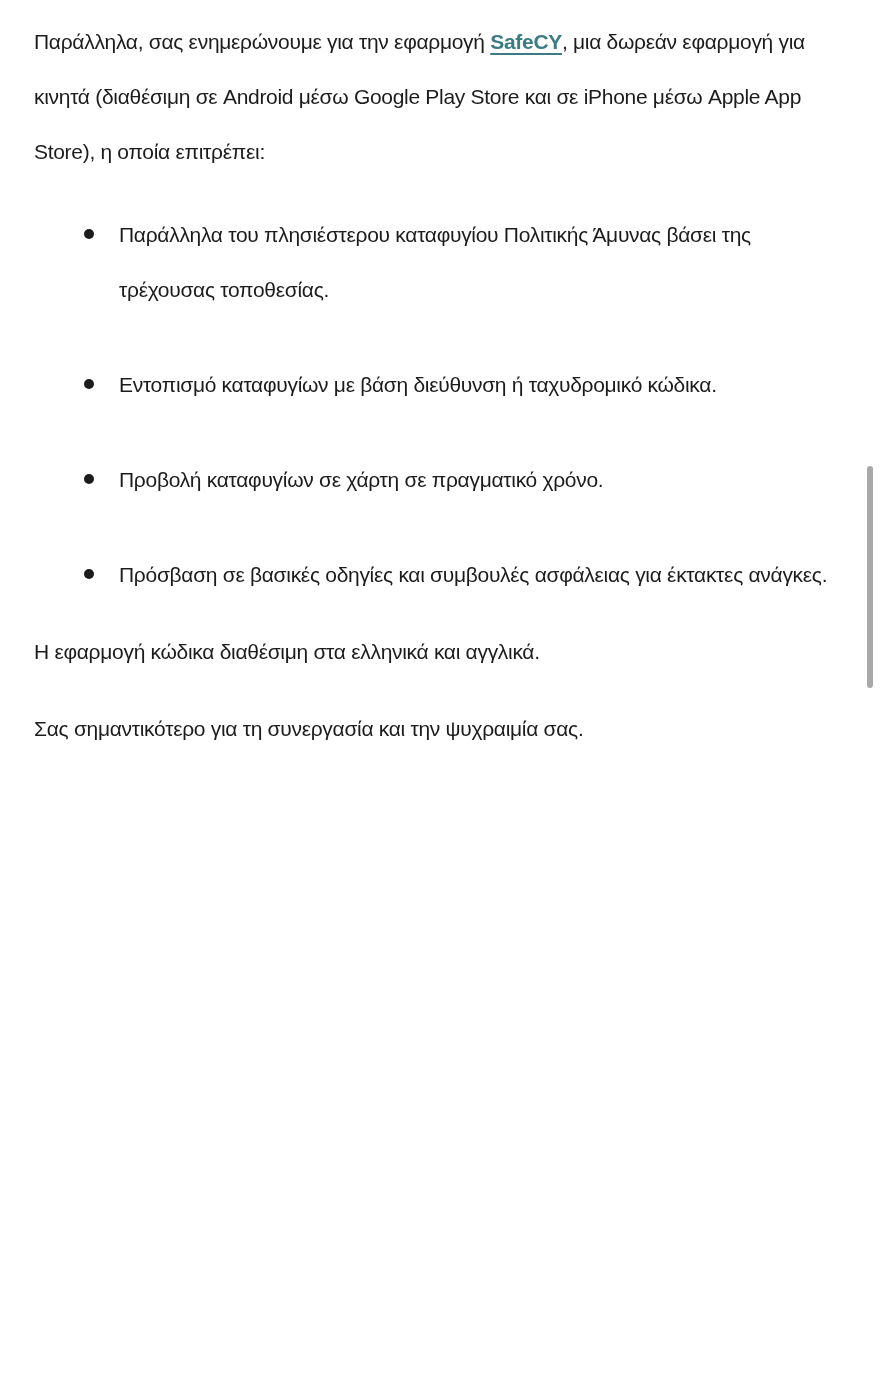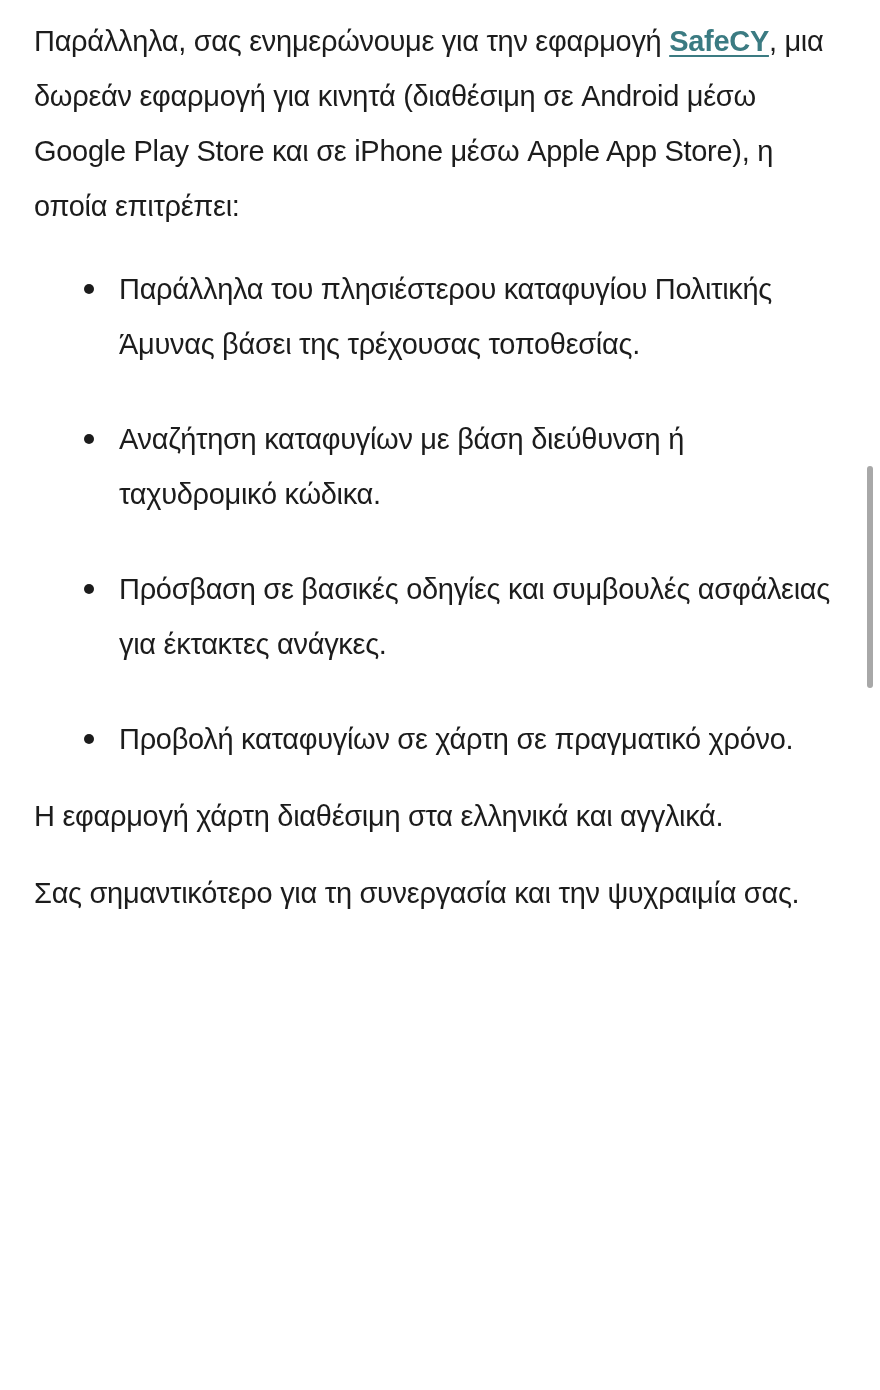--- a/index.html
+++ b/index.html
@@ -13,21 +13,21 @@
       position: relative;
       overflow: hidden;
       font-family: "Liberation Sans", "DejaVu Sans", sans-serif;
       color: #1c1c1c;
     }
     .content {
       position: absolute;
       left: 34px;
       top: 14px;
       width: 800px;
-      font-size: 29px;
+      font-size: 21px;
       line-height: 55px;
       letter-spacing: -0.3px;
     }
     p {
       margin: 0;
     }
     .para-intro {
       margin-bottom: 28px;
     }
     a.link {
@@ -81,29 +81,29 @@
 <div class="content">
   <p class="para-intro"><span>Παράλληλα, σας ενημερώνουμε για την εφαρμογή </span><a class="link" href="#">SafeCY</a><span>, μια δωρεάν εφαρμογή για κινητά (διαθέσιμη σε Android μέσω Google Play Store και σε iPhone μέσω Apple App Store), η οποία επιτρέπει:</span></p>
 
   <ul class="features">
     <li>
       <span class="bullet"></span>
       <span>Παράλληλα του πλησιέστερου καταφυγίου Πολιτικής Άμυνας βάσει της τρέχουσας τοποθεσίας.</span>
     </li>
     <li>
       <span class="bullet"></span>
-      <span>Αναζήτηση καταφυγίων με βάση διεύθυνση ή ταχυδρομικό κώδικα.</span>
+      <span>Εντοπισμό καταφυγίων με βάση διεύθυνση ή ταχυδρομικό κώδικα.</span>
+    </li>
+    <li>
+      <span class="bullet"></span>
+      <span>Προβολή καταφυγίων σε χάρτη σε πραγματικό χρόνο.</span>
     </li>
     <li>
       <span class="bullet"></span>
       <span>Πρόσβαση σε βασικές οδηγίες και συμβουλές ασφάλειας για έκτακτες ανάγκες.</span>
     </li>
-    <li>
-      <span class="bullet"></span>
-      <span>Προβολή καταφυγίων σε χάρτη σε πραγματικό χρόνο.</span>
-    </li>
   </ul>
 
-  <p class="para languages">Η εφαρμογή χάρτη διαθέσιμη στα ελληνικά και αγγλικά.</p>
+  <p class="para languages">Η εφαρμογή κώδικα διαθέσιμη στα ελληνικά και αγγλικά.</p>
   <p class="para">Σας σημαντικότερο για τη συνεργασία και την ψυχραιμία σας.</p>
 </div>
 
 <div class="scrollbar"></div>
 
 </body></html>

